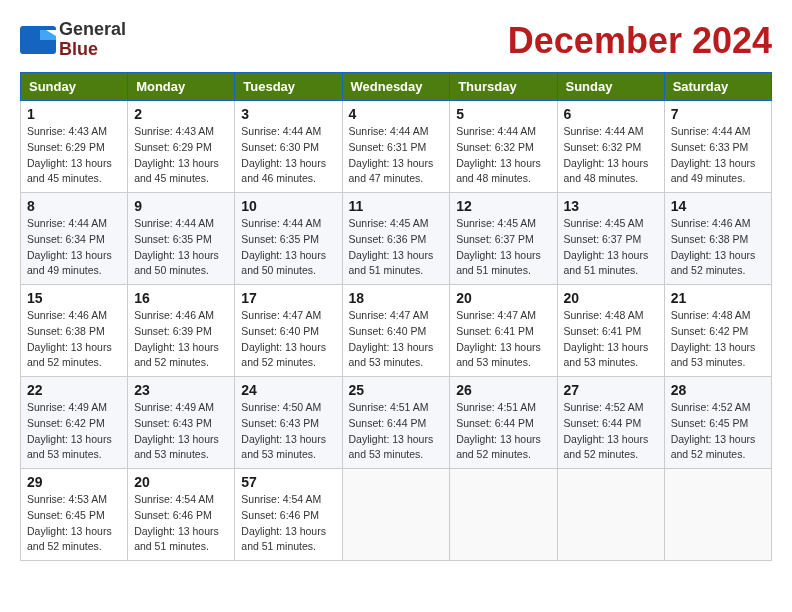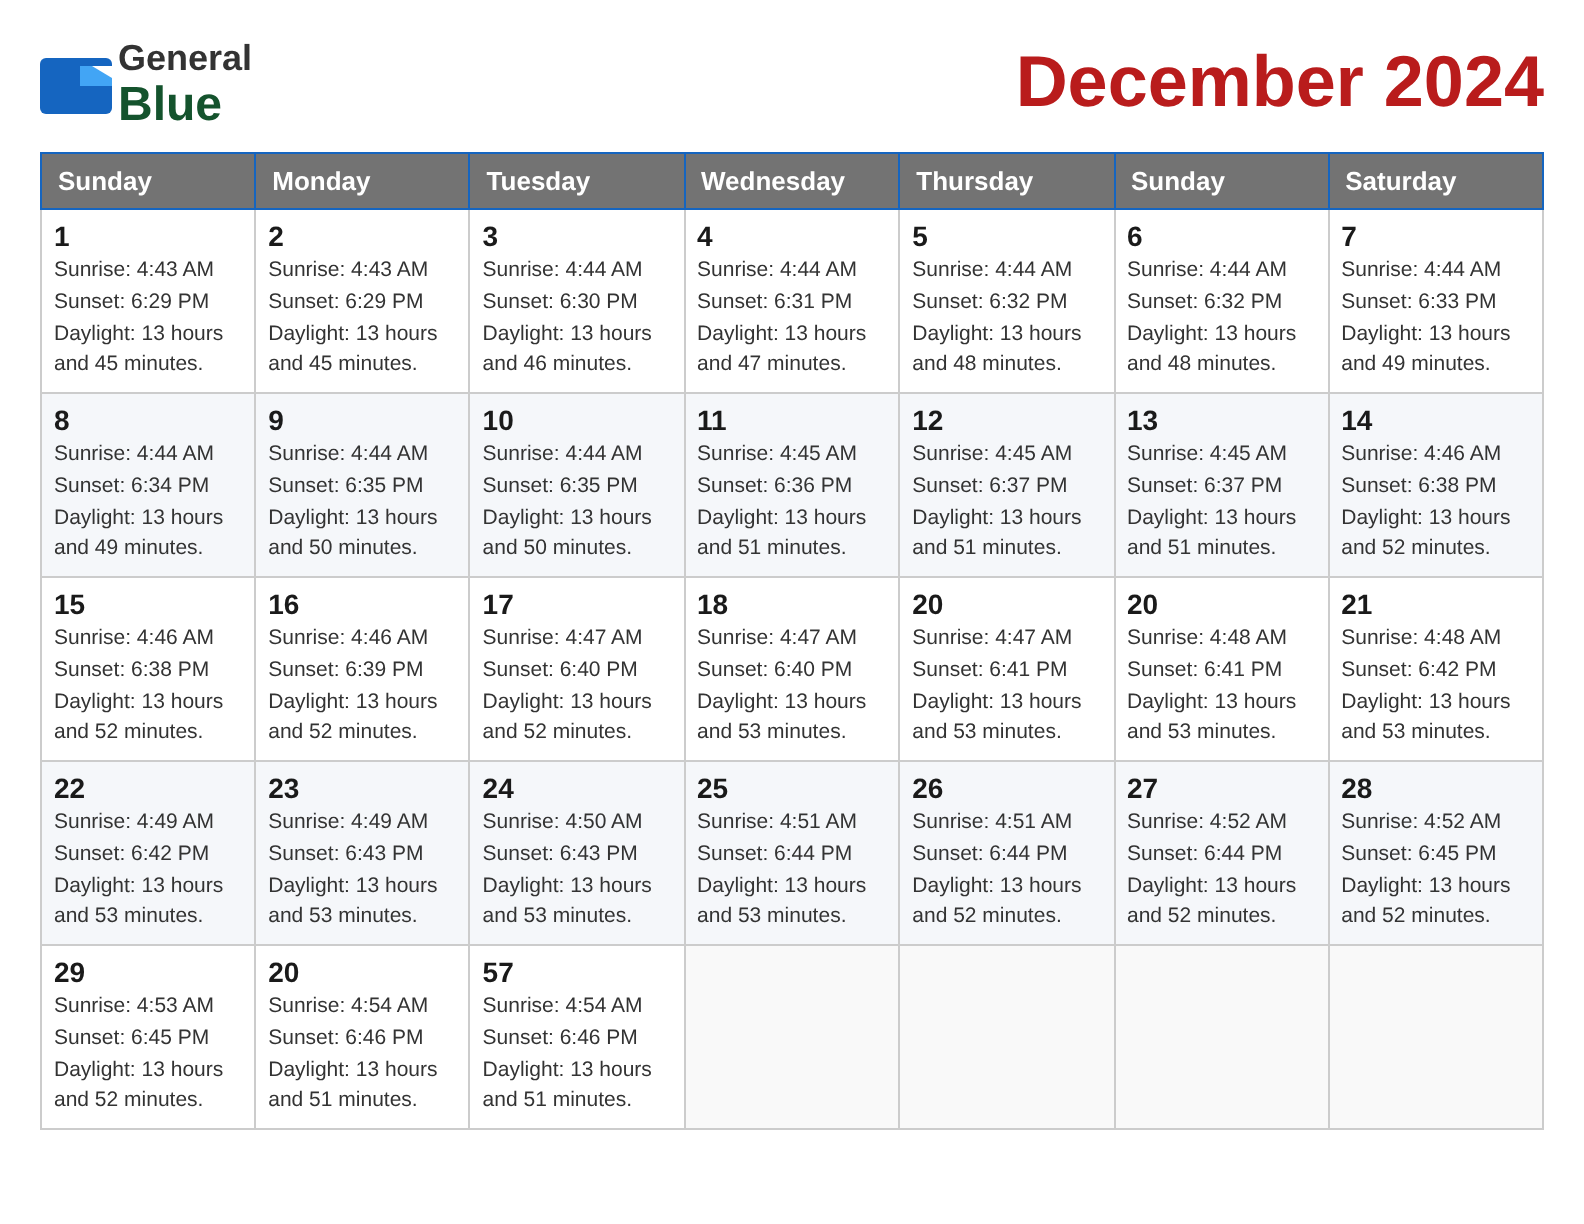--- a/index.html
+++ b/index.html
@@ -37,21 +37,21 @@
     .location-title {
       font-size: 16px;
       color: #444;
     }
     .calendar {
       width: 100%;
       border-collapse: collapse;
       font-size: 11px;
     }
     .calendar th {
-      background-color: #737373;
+      background-color: #4d7c0f;
       color: #fff;
       text-align: left;
       padding: 6px 8px;
       font-size: 13px;
       font-weight: bold;
       border: 1px solid #1565c0;
     }
     .calendar td {
       border: 1px solid #ccc;
       vertical-align: top;
@@ -85,21 +85,21 @@
 <div class="header-area">
   <div class="logo">
     <div class="logo-row">
       <svg width="36" height="28" viewBox="0 0 36 28">
         <rect x="0" y="0" width="36" height="28" rx="3" fill="#1565c0"></rect>
         <polygon points="20,4 36,4 36,14 20,14" fill="#42a5f5"></polygon>
         <polygon points="26,4 36,4 36,10" fill="#fff"></polygon>
       </svg>
       <div style="display:flex; flex-direction:column; line-height:1.1;">
         <span style="font-size:18px; font-weight:bold; color:#333;">General</span>
-        <span style="font-size:24px; font-weight:bold; color:#14532d;">Blue</span>
+        <span style="font-size:18px; font-weight:bold; color:#7f1d1d;">Blue</span>
       </div>
     </div>
   </div>
   <div class="title-area">
     <div class="month-title">December 2024</div>
   </div>
 </div>
 
 <table class="calendar">
   <thead>

